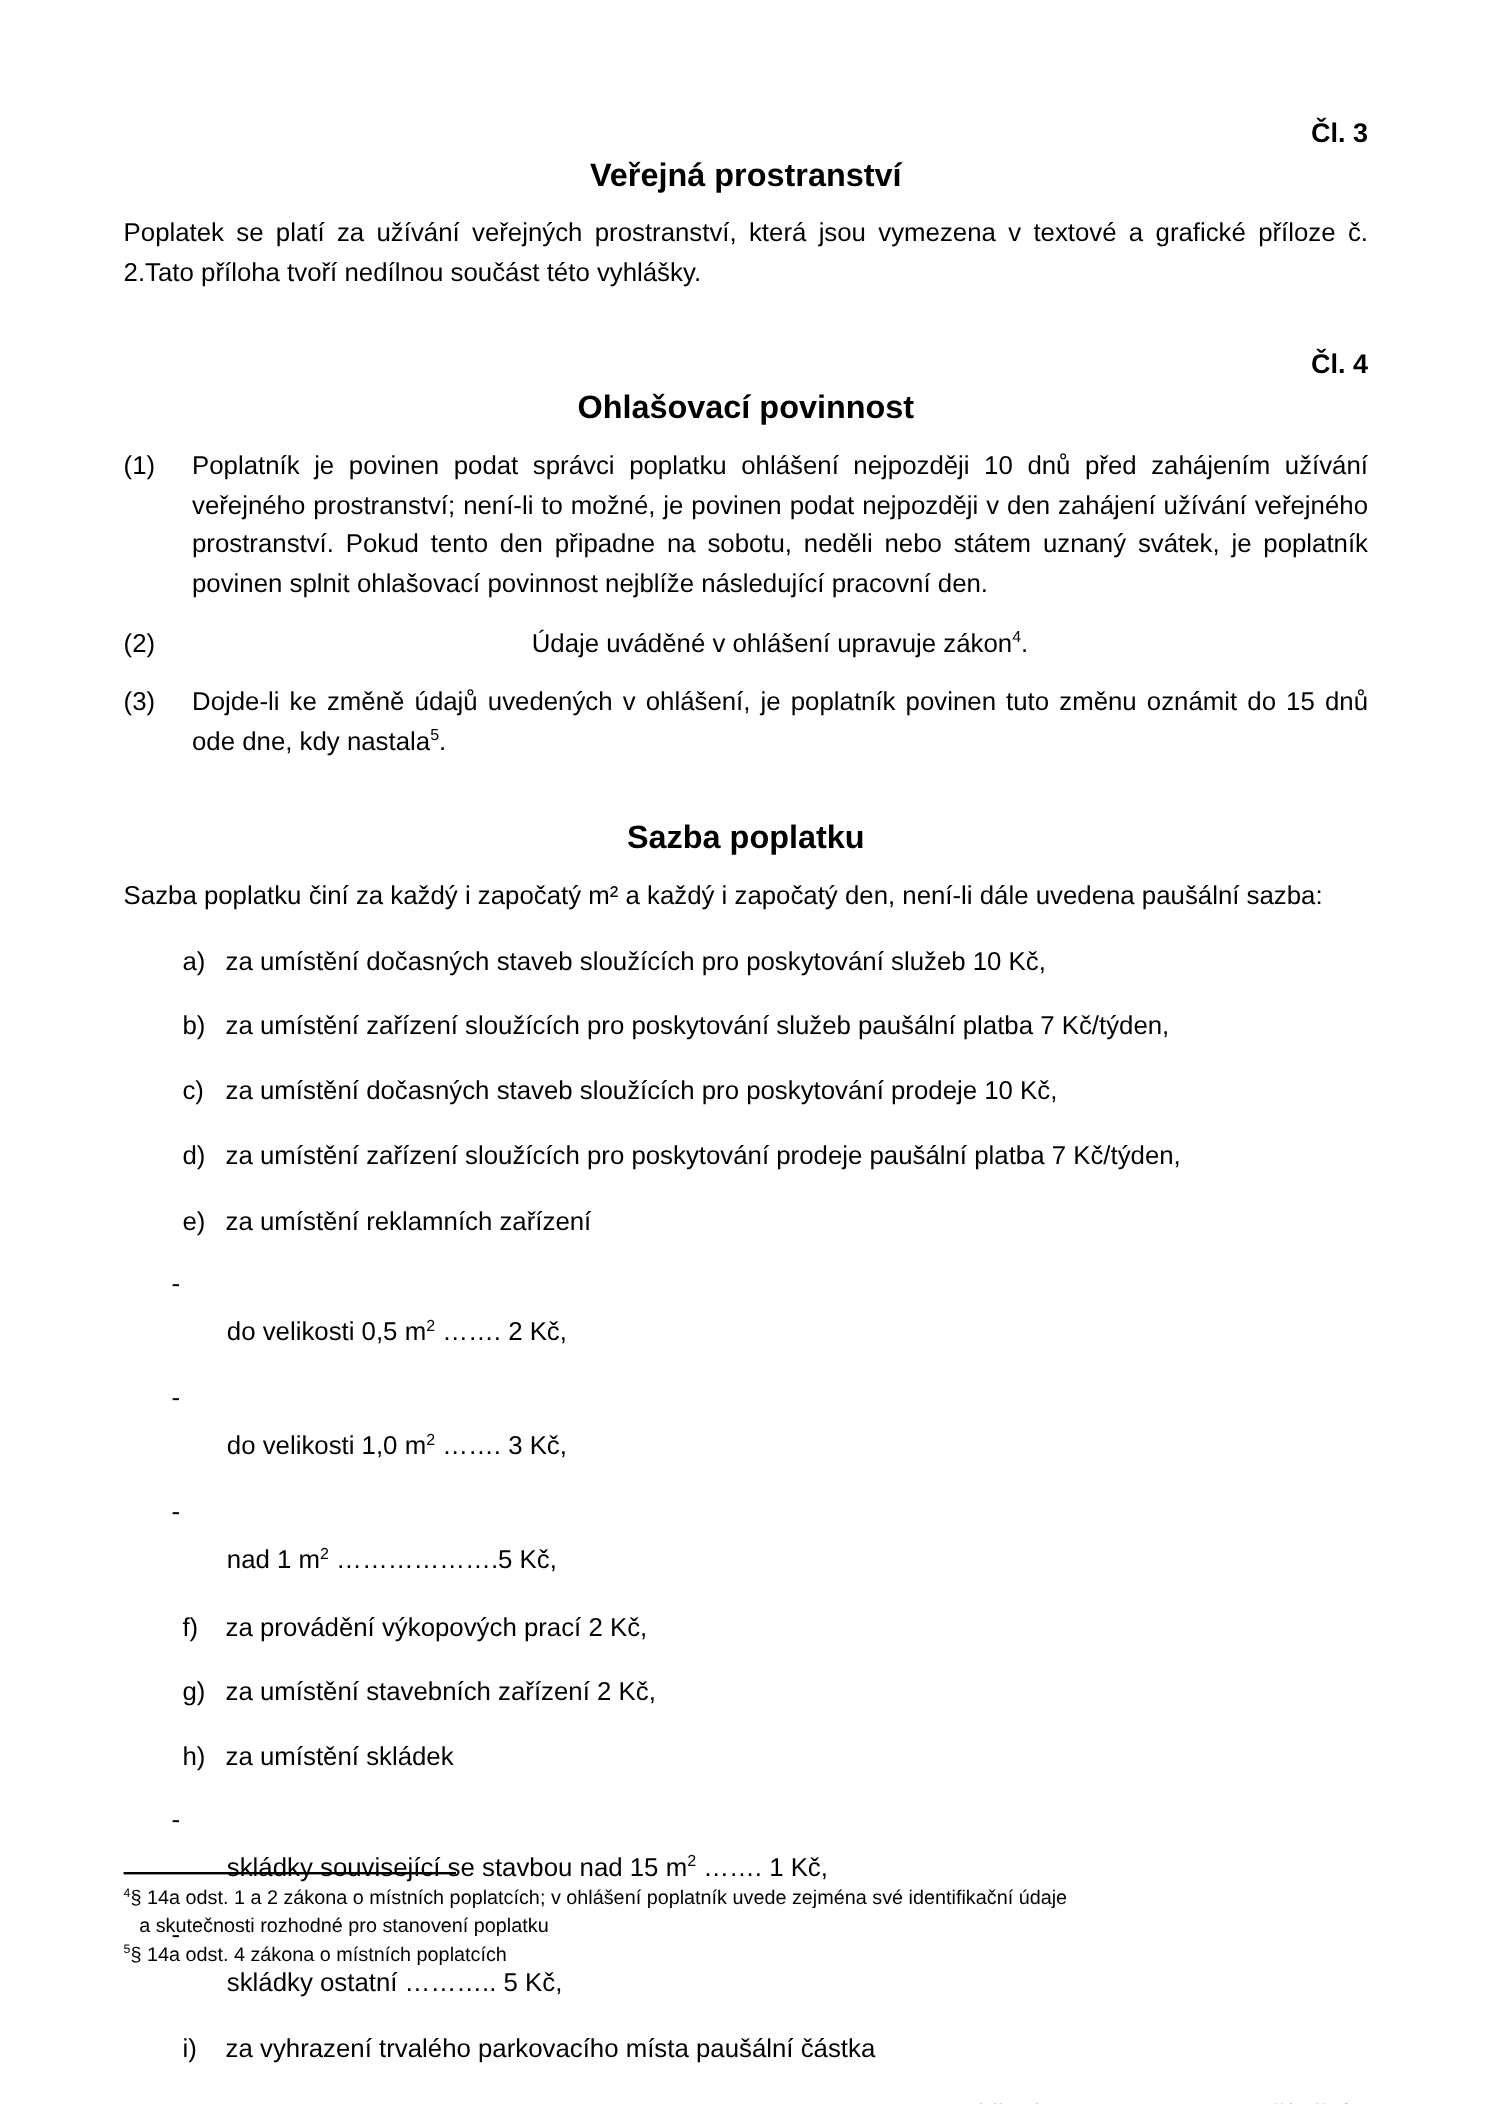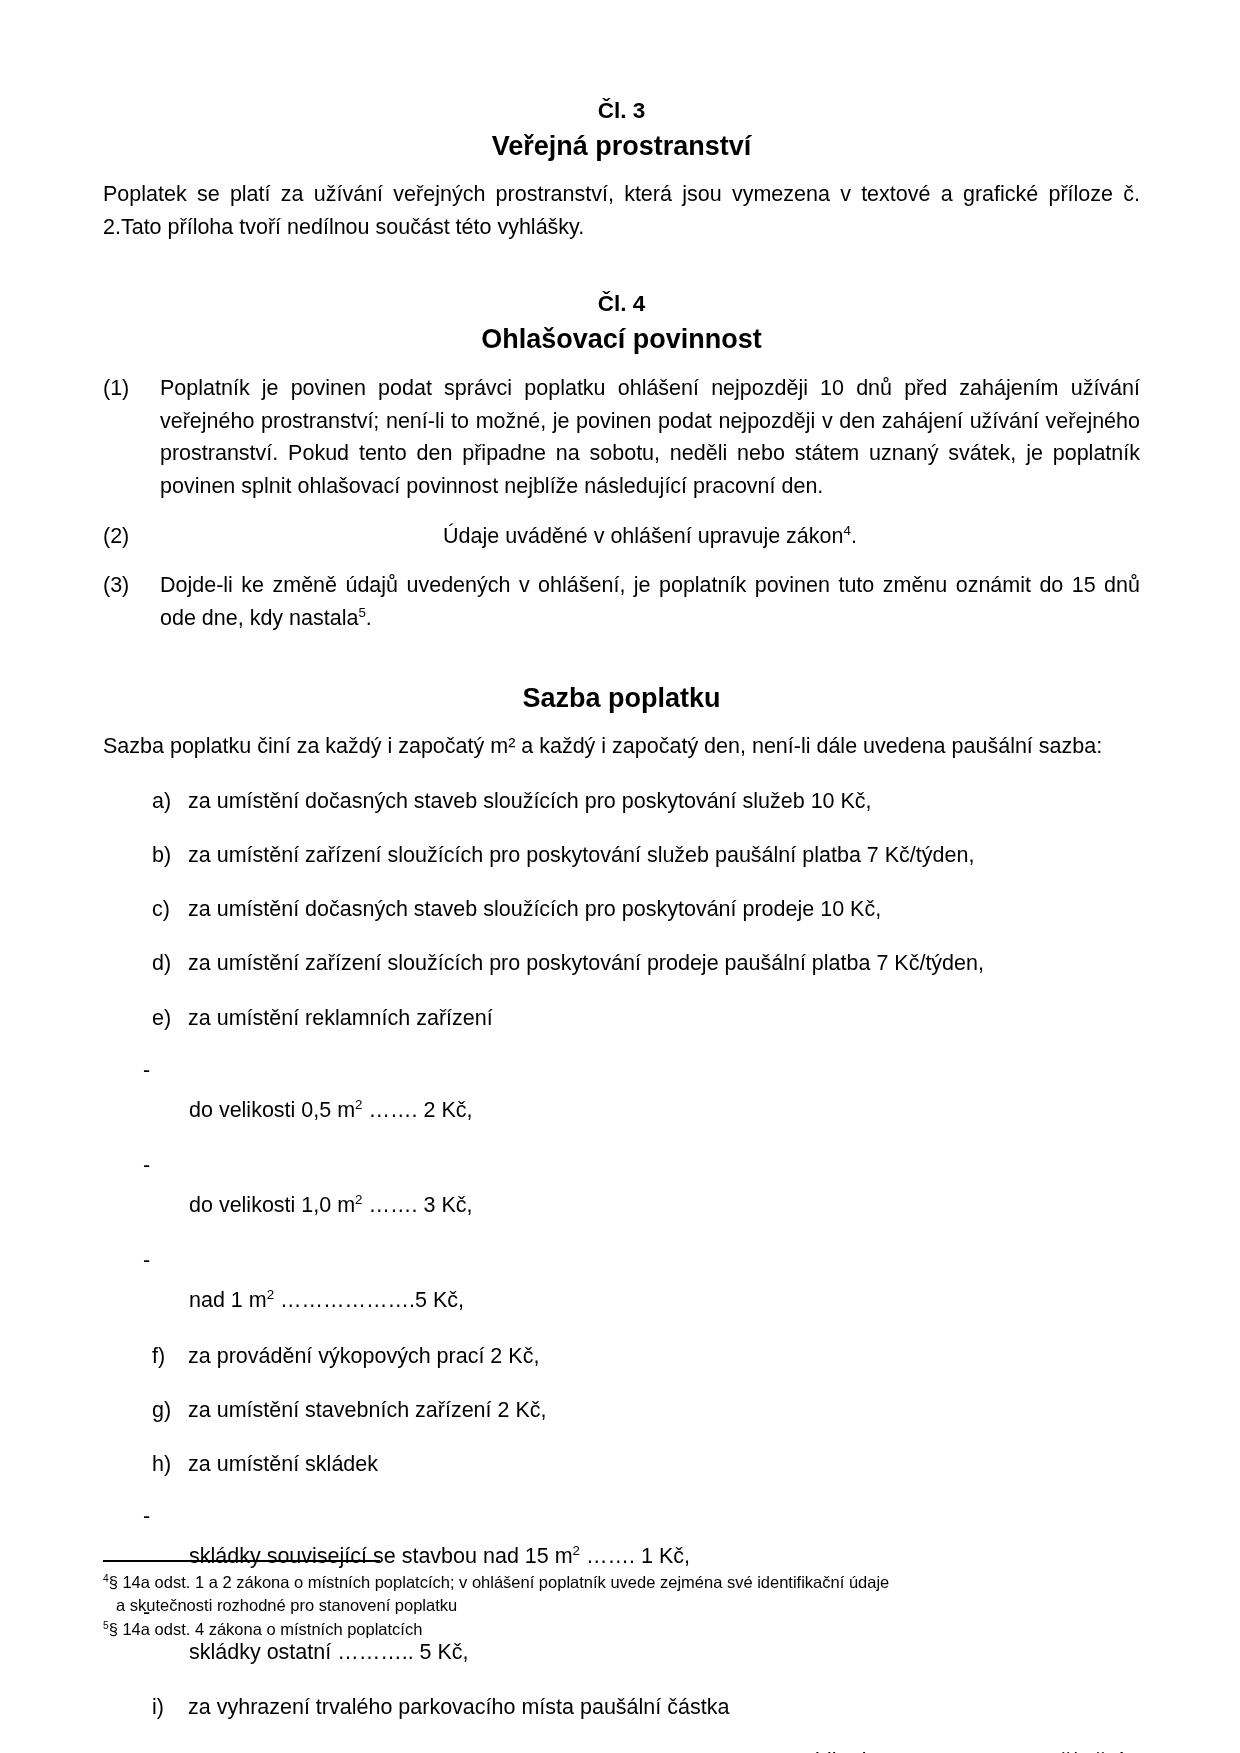--- a/index.html
+++ b/index.html
@@ -14,21 +14,21 @@
   .page {
     position: relative;
     width: 1240px;
     height: 1753px;
     background: #ffffff;
     box-sizing: border-box;
     padding: 95px 100px 0 103px;
     overflow: hidden;
   }
   .article-head {
-    text-align: center;
+    text-align: right;
     font-weight: bold;
     font-size: 22.5px;
     line-height: 1.42;
     margin: 0;
   }
   .article-title {
     text-align: center;
     font-weight: bold;
     font-size: 27px;
     line-height: 1.42;

